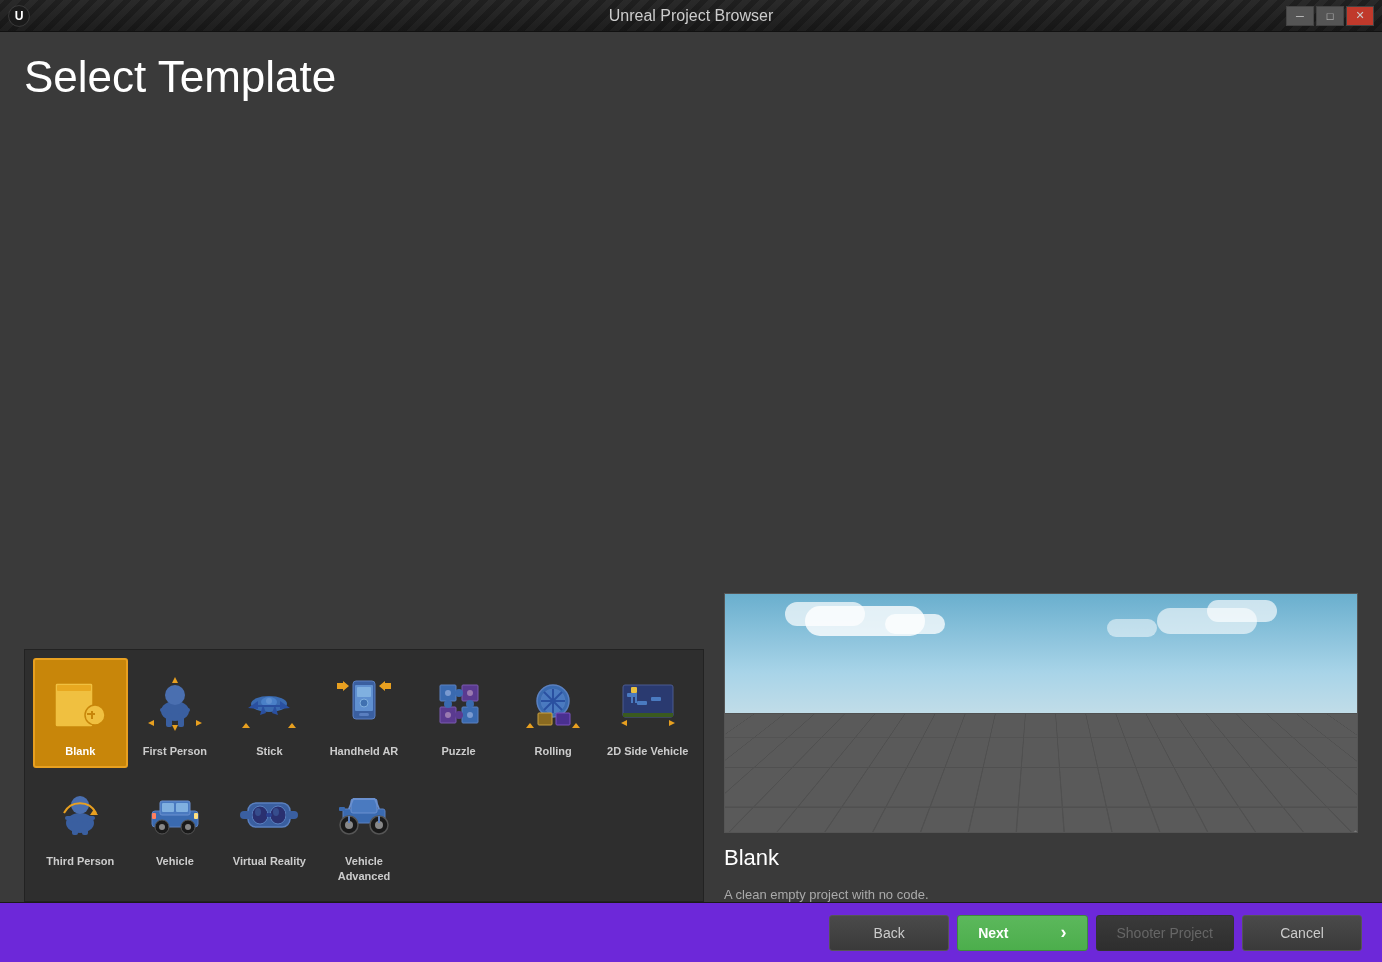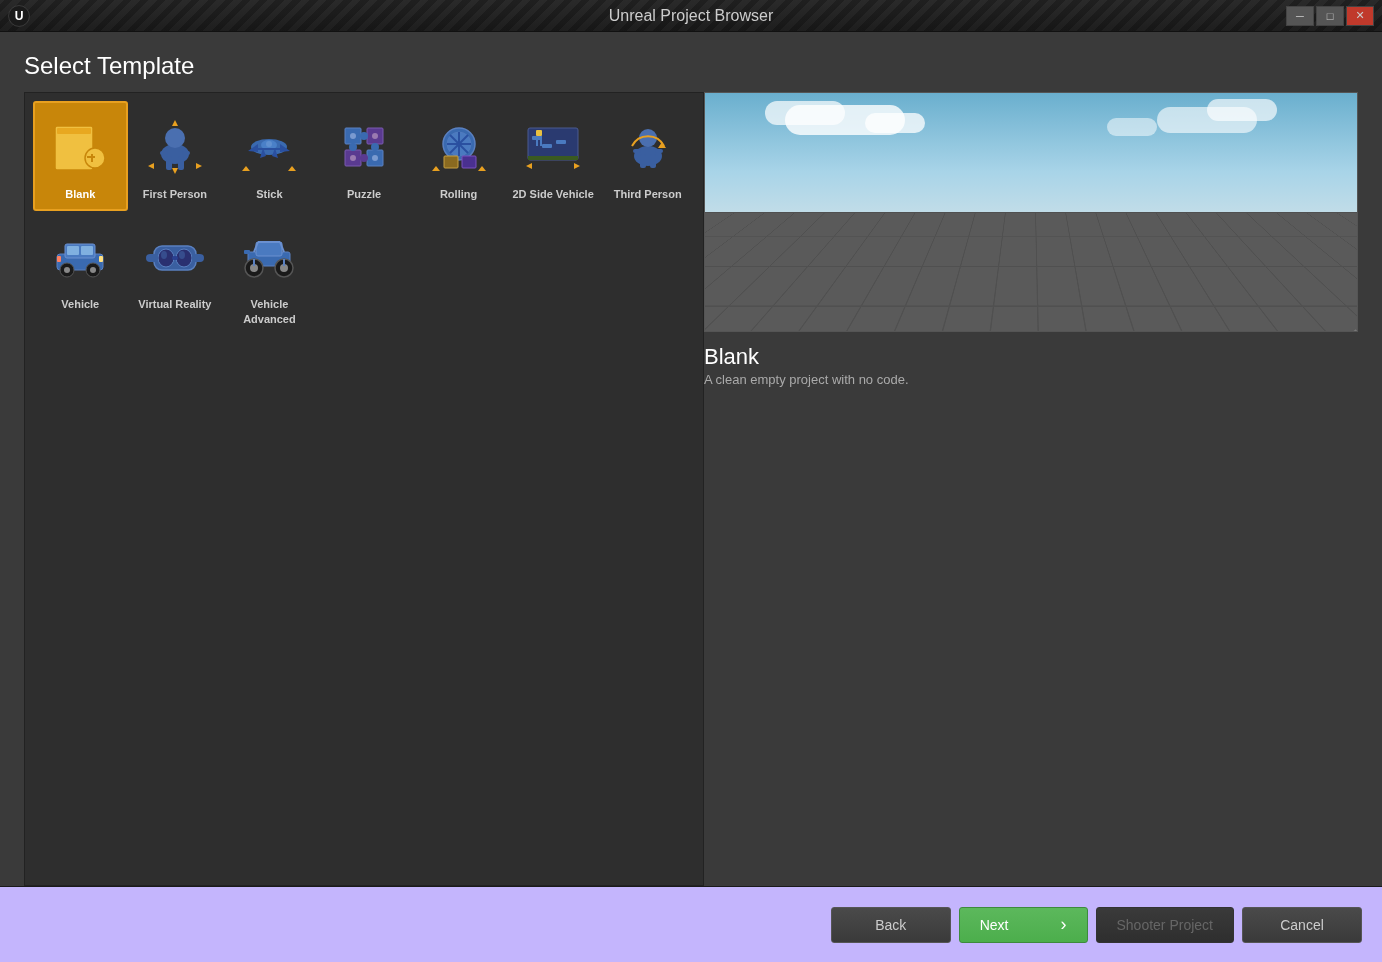--- a/index.html
+++ b/index.html
@@ -87,29 +87,31 @@
     
     .main-content {
       flex: 1;
       display: flex;
       flex-direction: column;
       padding: 20px 24px 0 24px;
       overflow: hidden;
     }
 
     .page-title {
-      font-size: 24px;
+      font-size: 44px;
       font-weight: 300;
       color: #ffffff;
-      margin-bottom: 12px;
+      margin-bottom: 20px;
     }
 
     .content-area {
       display: flex;
+      gap: 20px;
       flex: 1;
+      align-items: flex-end;
     }
 
     
     .template-grid-container {
       width: 680px;
       background: #2e2e2e;
       border: 1px solid #222;
       overflow-y: auto;
       flex-shrink: 0;
     }
@@ -207,27 +209,27 @@
     .preview-name {
       font-size: 22px;
       font-weight: 300;
       color: #fff;
       margin-top: 12px;
     }
 
     .preview-desc {
       font-size: 13px;
       color: #aaa;
-      margin-top: 2px;
+      margin-top: 16px;
     }
 
     
     .bottom-bar {
-      height: 76px;
-      background: #c4b5fd;
+      height: 60px;
+      background: #6d28d9;
       border-top: 1px solid #1a1a1a;
       display: flex;
       align-items: center;
       justify-content: flex-end;
       padding: 0 20px;
       gap: 8px;
     }
 
     .btn {
       height: 36px;
@@ -244,21 +246,21 @@
 
     .btn-default {
       background: linear-gradient(180deg, #4a4a4a 0%, #3a3a3a 100%);
       color: #ccc;
     }
 
     .btn-primary {
       background: linear-gradient(180deg, #5cb85c 0%, #4cae4c 100%);
       border-color: #3d8b3d;
       color: #fff;
-      font-weight: normal;
+      font-weight: bold;
       gap: 48px;
     }
 
     .btn-disabled {
       background: linear-gradient(180deg, #3a3a3a 0%, #2e2e2e 100%);
       border-color: #333;
       color: #666;
       cursor: not-allowed;
     }
   </style>
@@ -330,20 +332,36 @@
               <path d="M37 32 L40 42 L34 40 Z" fill="#2a50a0"></path>
               <circle cx="31" cy="28" r="3" fill="#6090d0"></circle>
 
               <path d="M4 55 L8 50 L12 55 Z" fill="#e8a020"></path>
               <path d="M58 55 L54 50 L50 55 Z" fill="#e8a020"></path>
             </svg>
           </div>
           <span class="template-label">Stick</span>
         </div>
 
+        <div class="template-item">
+          <div class="template-icon">
+            <svg width="62" height="62" viewBox="0 0 62 62">
+              <rect x="20" y="8" width="22" height="38" rx="3" fill="#3a5fa0" stroke="#5a7fc0" stroke-width="1"></rect>
+              <rect x="22" y="12" width="18" height="26" rx="1" fill="#6090d0"></rect>
+              <rect x="26" y="40" width="10" height="3" rx="1.5" fill="#5a7fc0"></rect>
+
+              <rect x="24" y="14" width="14" height="10" rx="1" fill="#80b0e0"></rect>
+              <circle cx="31" cy="30" r="4" fill="#4070b0" stroke="#80b0e0" stroke-width="1"></circle>
+
+              <path d="M4 10 L10 10 L10 8 L16 13 L10 18 L10 16 L4 16 Z" fill="#e8a020"></path>
+              <path d="M58 10 L52 10 L52 8 L46 13 L52 18 L52 16 L58 16 Z" fill="#e8a020"></path>
+            </svg>
+          </div>
+          <span class="template-label">Handheld AR</span>
+        </div>
 
         <div class="template-item">
           <div class="template-icon">
             <svg width="62" height="62" viewBox="0 0 62 62">
               <rect x="12" y="12" width="16" height="16" rx="1" fill="#3a6ab0" stroke="#5a80c0" stroke-width="1"></rect>
               <rect x="34" y="12" width="16" height="16" rx="1" fill="#5a3a90" stroke="#7a5ab0" stroke-width="1"></rect>
               <rect x="12" y="34" width="16" height="16" rx="1" fill="#5a3a90" stroke="#7a5ab0" stroke-width="1"></rect>
               <rect x="34" y="34" width="16" height="16" rx="1" fill="#3a6ab0" stroke="#5a80c0" stroke-width="1"></rect>
 
               <circle cx="31" cy="20" r="4" fill="#3a6ab0"></circle>

